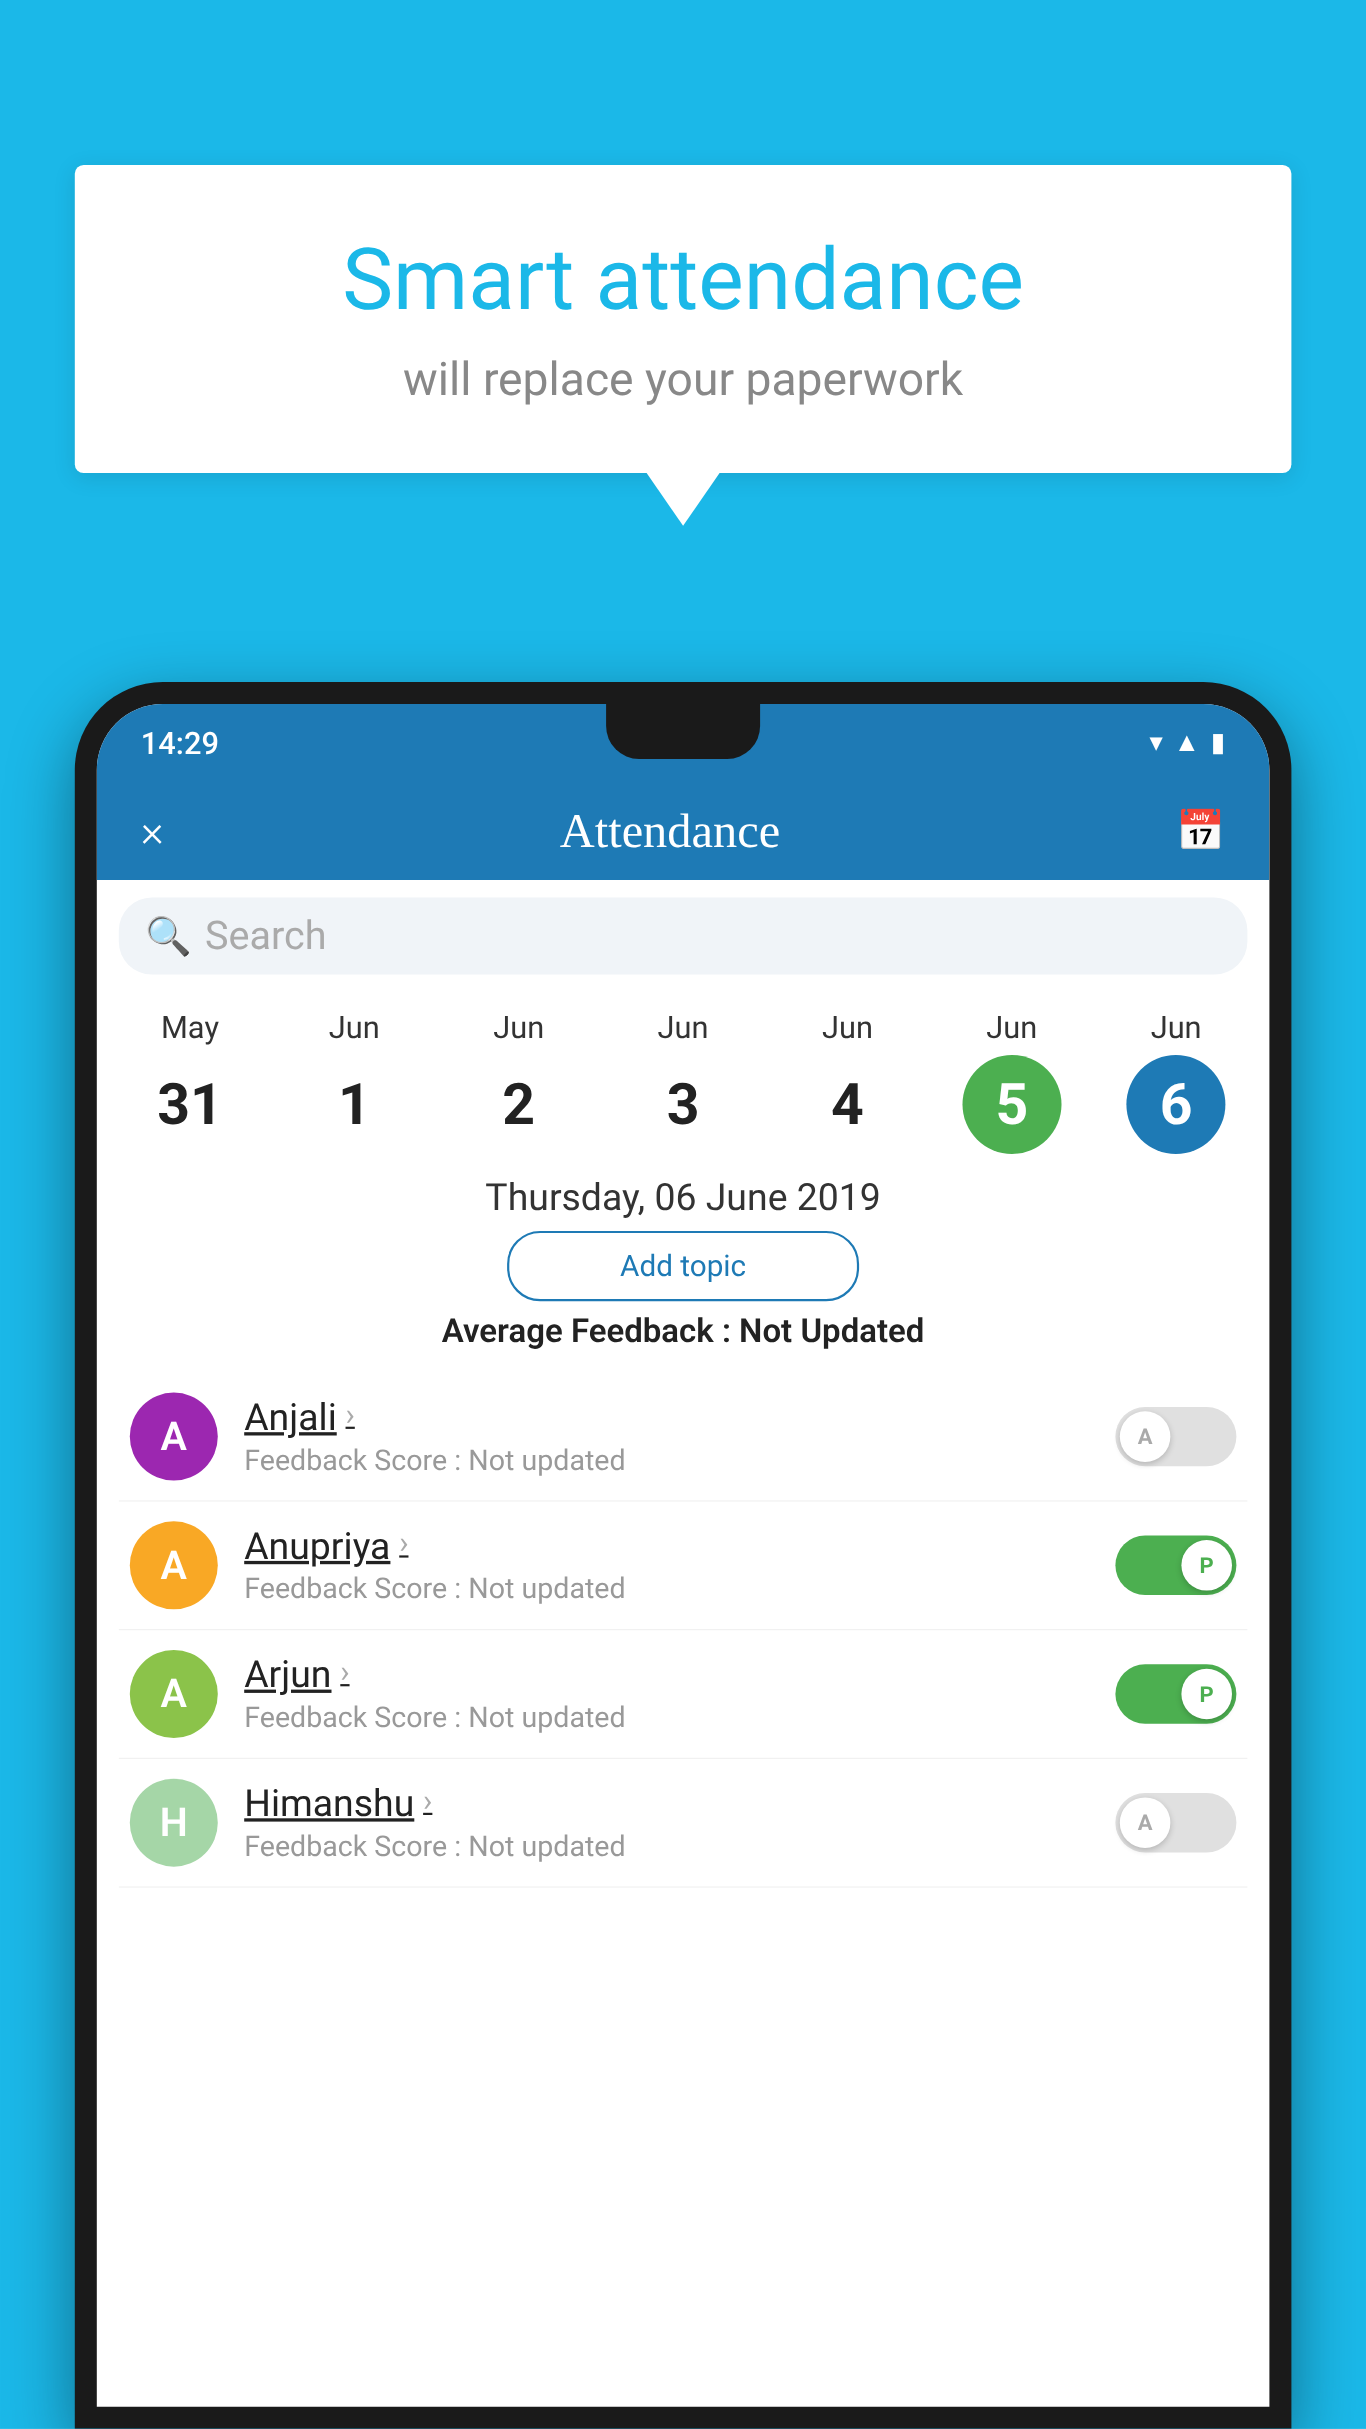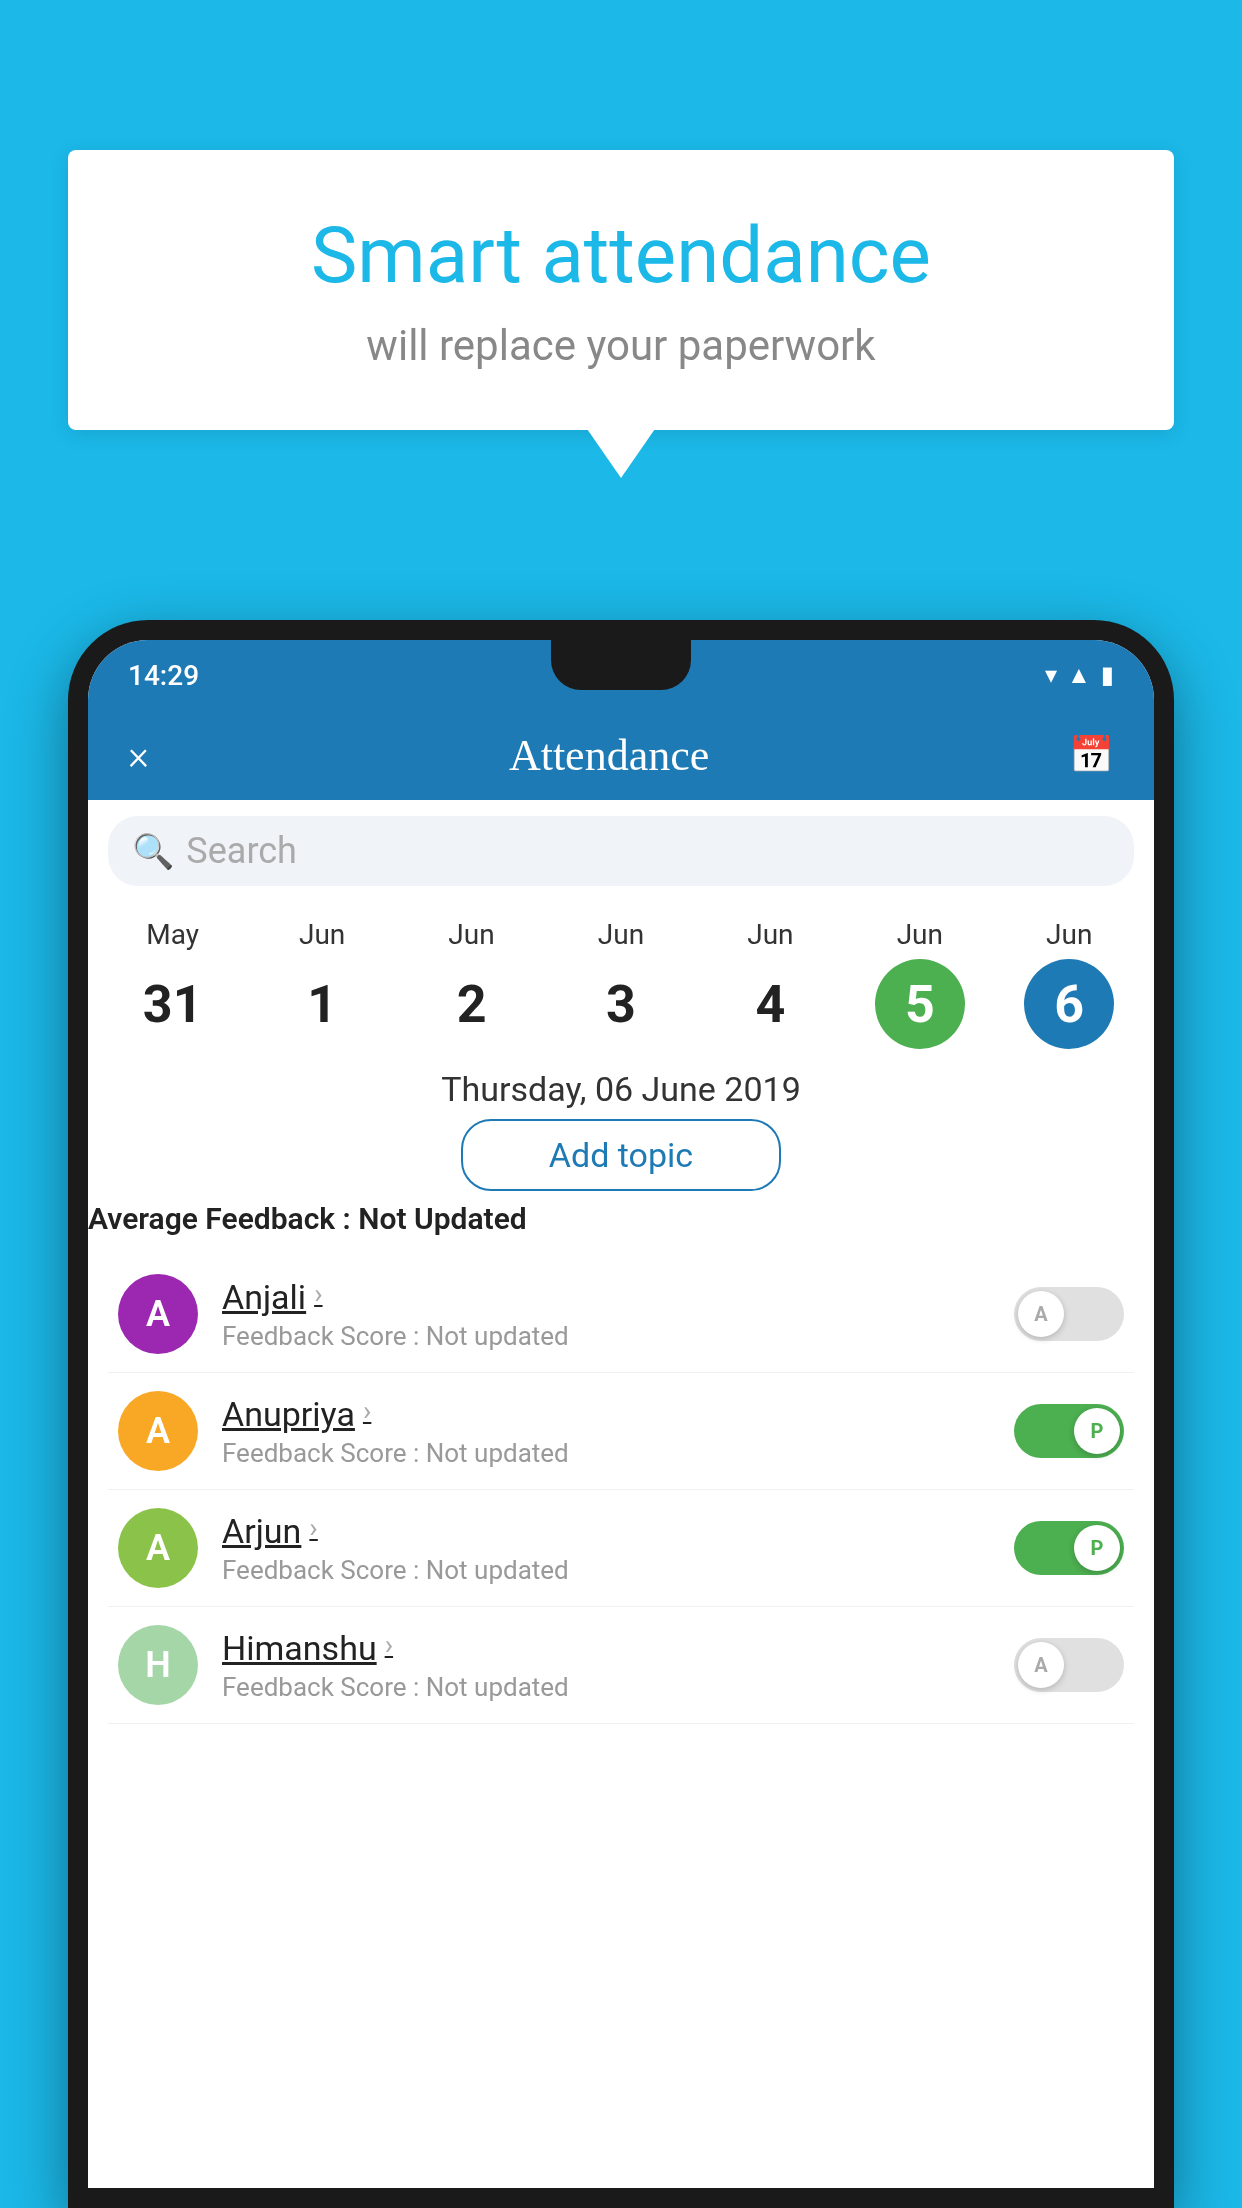--- a/index.html
+++ b/index.html
@@ -216,28 +216,29 @@
     }
 
     
     .add-topic-btn {
       display: block;
       margin: 10px auto;
       border: 2px solid #1e7ab5;
       border-radius: 30px;
       padding: 14px 50px;
       color: #1e7ab5;
-      font-size: 34px;
+      font-size: 27px;
       background: white;
       text-align: center;
       width: 320px;
     }
 
     
     .avg-feedback {
+      text-align: center;
       font-size: 30px;
       color: #666;
       margin: 10px 0 20px;
     }
 
     .avg-feedback span {
       color: #222;
       font-weight: 600;
     }
 

